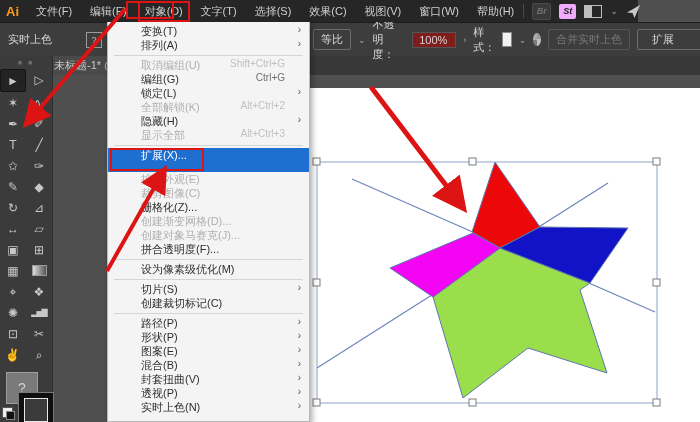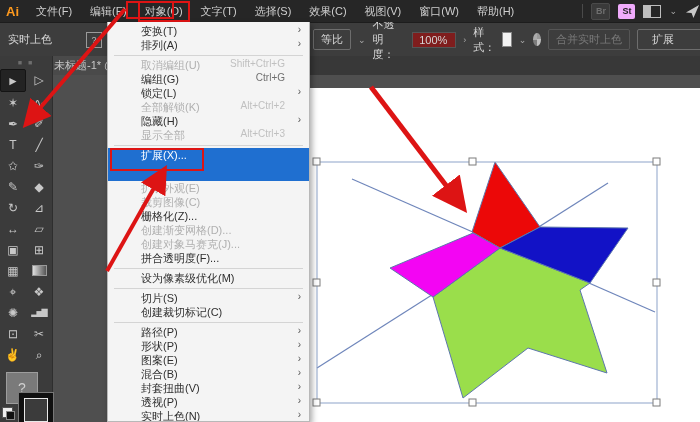--- a/index.html
+++ b/index.html
@@ -1,25 +1,25 @@
 <!DOCTYPE html>
 <html><head>
 <meta charset="utf-8">
 <style>
   html,body{margin:0;padding:0;}
   body{width:700px;height:422px;position:relative;overflow:hidden;
        background:#4f4f4f;font-family:"Liberation Sans",sans-serif;
        -webkit-font-smoothing:antialiased;}
   
-  .menubar{position:absolute;left:0;top:0;width:700px;height:22px;background:#262626;
+  .menubar{position:absolute;left:0;top:0;width:638px;height:22px;background:#262626;
            display:flex;align-items:center;z-index:6;font-size:11px;color:#cfcfcf;}
   .ai-logo{color:#ff9a1e;font-weight:bold;font-size:13px;padding:0 8px 0 6px;}
   .mitem{padding:3px 9px;white-space:nowrap;}
   .mitem.boxed{border:2px solid #e01414;padding:1px 5px;margin:7px 2px;}
-  .mb-right{margin-left:auto;display:flex;align-items:center;gap:8px;}
+  .mb-right{margin-left:auto;display:flex;align-items:center;gap:8px;font-style:italic;}
   .vsep{width:1px;height:14px;background:#4a4a4a;}
   .badge{width:17px;height:15px;border-radius:2px;display:flex;align-items:center;
          justify-content:center;font-size:9px;font-weight:bold;}
   .badge.br{background:#3a3a3a;color:#6f6f6f;border:1px solid #4a4a4a;}
   .badge.st{background:#f0abfc;color:#222;}
   .layout-icon{width:16px;height:11px;border:1px solid #bdbdbd;display:flex;}
   .layout-icon .l{width:7px;background:#bdbdbd;}
   .chev{color:#aaa;font-size:9px;}
   
   .controlbar{position:absolute;left:0;top:22px;width:700px;height:33px;background:#3d3d3d;
@@ -66,21 +66,21 @@
   
   .dropdown{position:absolute;left:107px;top:22px;width:203px;height:400px;background:#f4f4f4;
             z-index:7;border:1px solid #b8b8b8;border-top:none;box-shadow:2px 3px 6px rgba(0,0,0,.35);
             padding-top:2px;box-sizing:border-box;font-size:11px;color:#2f2f2f;overflow:hidden;}
   .menu-row{height:14px;display:flex;align-items:flex-start;padding:0 8px 0 33px;position:relative;}
   .menu-row .lab{flex:1 1 auto;white-space:nowrap;}
   .menu-row .sc{color:#6f6f6f;font-size:10px;padding-right:16px;}
   .menu-row .arr{position:absolute;right:8px;color:#555;font-size:10px;}
   .menu-row.disabled{color:#b0b0b0;}
   .menu-row.disabled .sc{color:#c0c0c0;}
-  .menu-row.hl{background:#1f6fd0;color:#fff;height:33px;}
+  .menu-row.hl{background:#1f6fd0;color:#fff;height:24px;}
   .menu-sep{height:1px;background:#d4d4d4;margin:3px 6px 2px 6px;}
   
   .anno{position:absolute;left:0;top:0;z-index:10;pointer-events:none;}
 </style>
 </head>
 <body>
 
 <div class="pasteboard"></div>
 <div class="artboard"></div>
 

